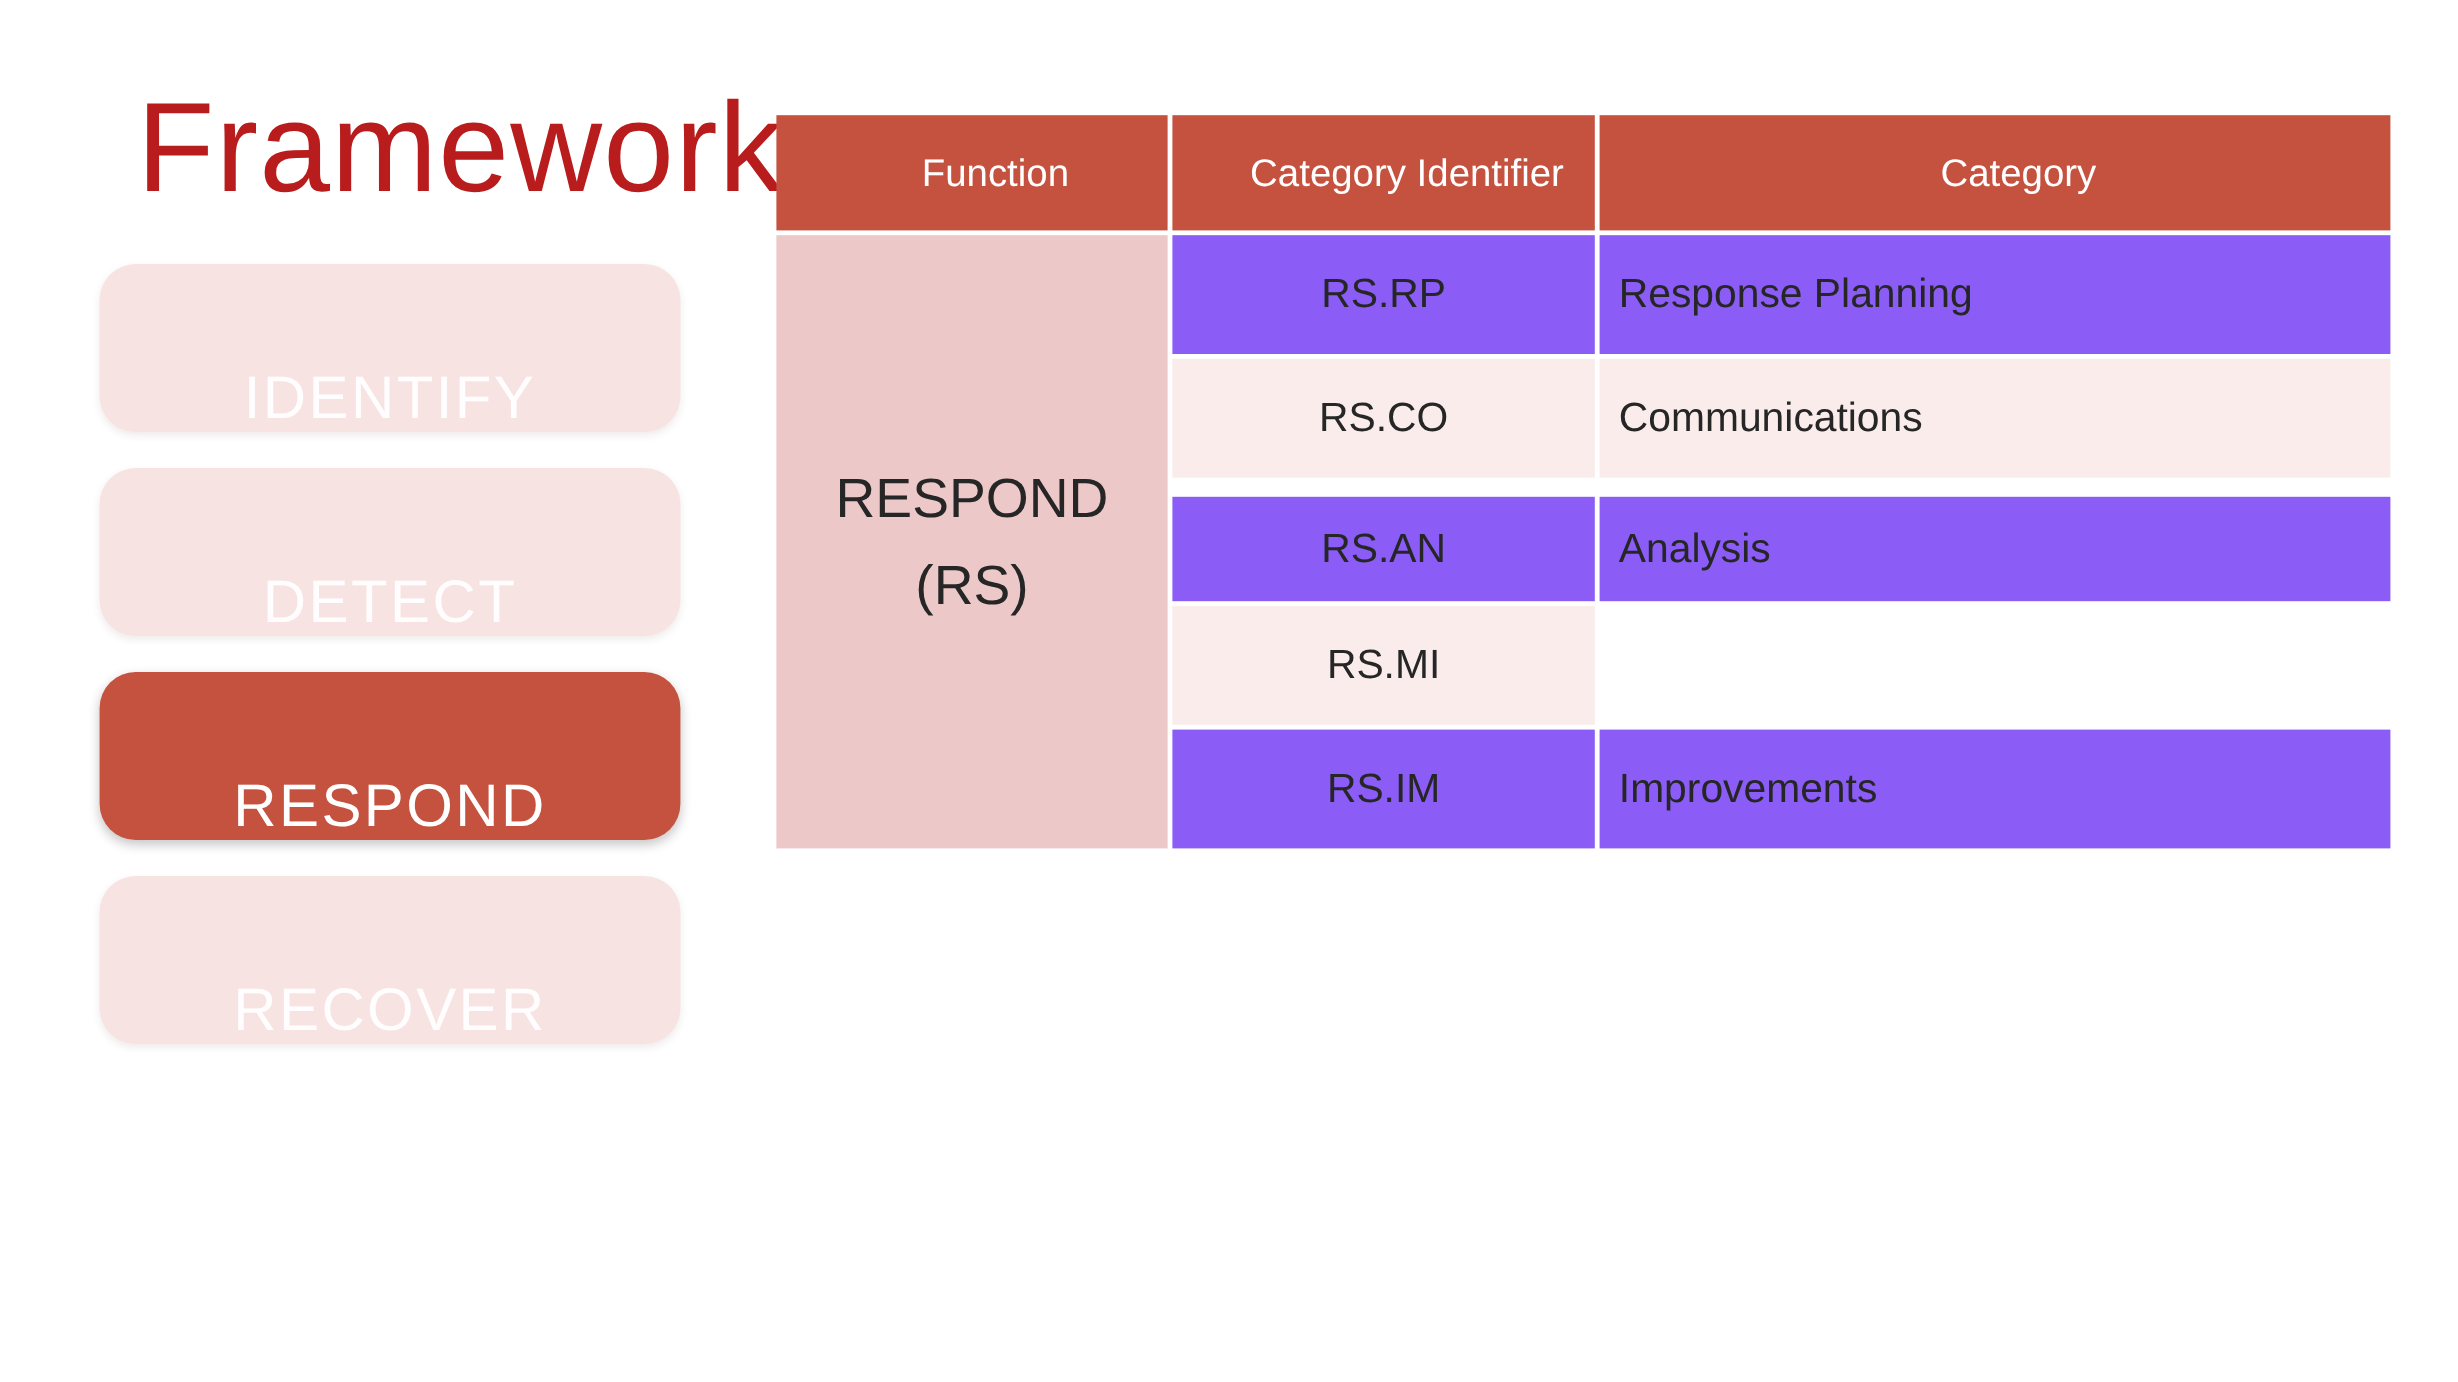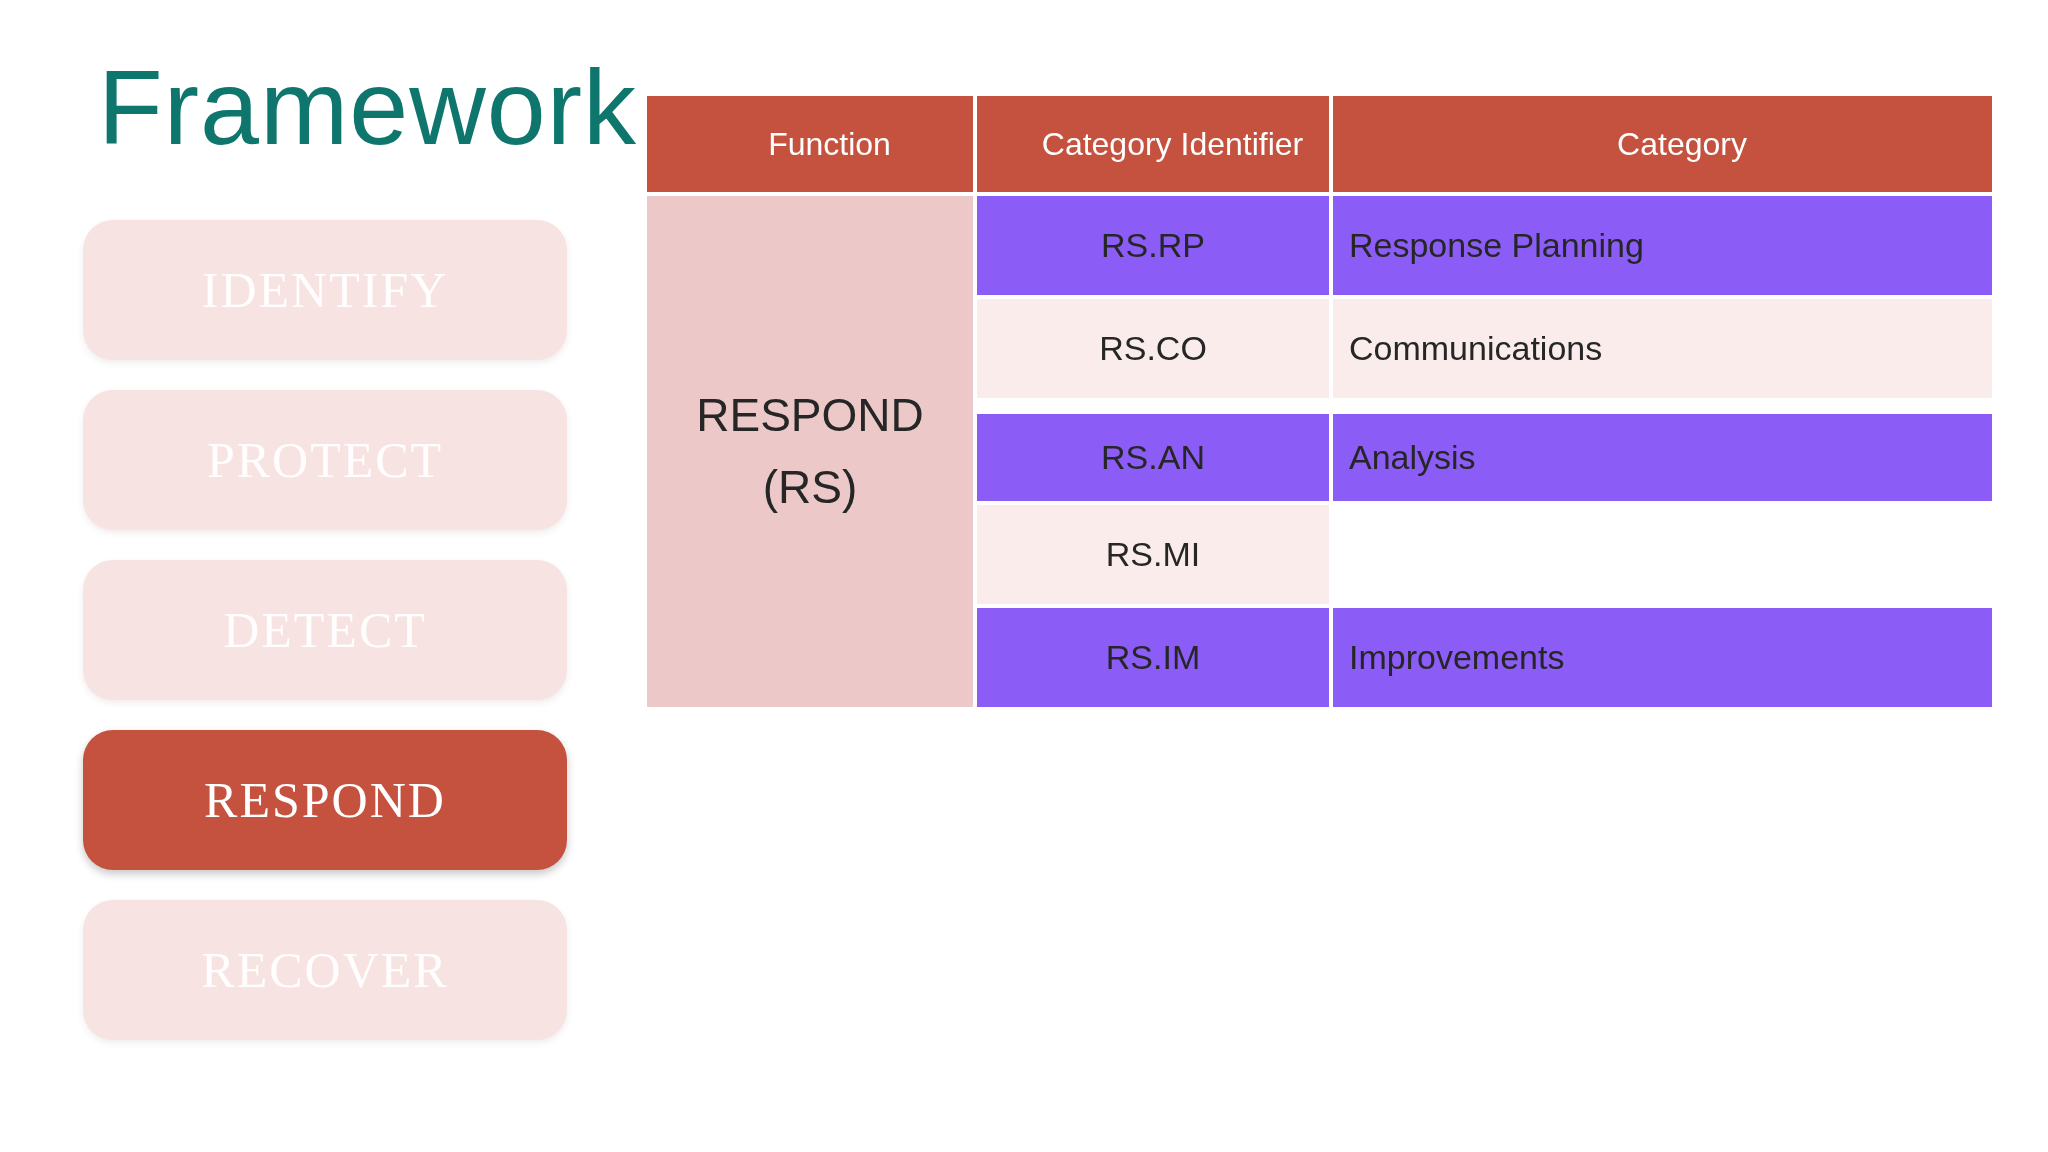--- a/index.html
+++ b/index.html
@@ -8,48 +8,47 @@
     width: 2048px; height: 1152px;
     background: #ffffff;
     overflow: hidden;
     font-family: "Liberation Sans", "DejaVu Sans", sans-serif;
   }
 
   
   .title {
     position: absolute;
     left: 98px; top: 52px;
-    margin: 0;
+    margin: 16px;
     font-size: 106px;
     font-weight: 300;
     letter-spacing: 1px;
-    color: #0f766e;
+    color: #b91c1c;
     line-height: 1.05;
   }
 
   
   .btn-col {
     position: absolute;
     left: 83px; top: 220px;
     width: 484px;
     display: flex;
     flex-direction: column;
     gap: 30px;
   }
   .fbtn {
     height: 140px;
     border-radius: 30px;
     display: flex;
-    align-items: center;
+    align-items: flex-end;
     justify-content: center;
     font-size: 50px;
     font-weight: 300;
     letter-spacing: 2px;
     cursor: pointer;
-    font-family: Liberation Serif, serif;
   }
   .fbtn.faded {
     background: #f7e4e2;
     color: rgba(255,255,255,0.92);
     box-shadow: 0 3px 6px rgba(120,70,70,0.10);
   }
   .fbtn.active {
     background: #c5523f;
     color: #ffffff;
     box-shadow: 0 4px 9px rgba(0,0,0,0.22);
@@ -120,23 +119,20 @@
 
 <div class="slide">
 
   <h1 class="title">Framework</h1>
 
   <div class="btn-col">
     <div class="fbtn faded">
       <span>IDENTIFY</span>
     </div>
     <div class="fbtn faded">
-      <span>PROTECT</span>
-    </div>
-    <div class="fbtn faded">
       <span>DETECT</span>
     </div>
     <div class="fbtn active">
       <span>RESPOND</span>
     </div>
     <div class="fbtn faded">
       <span>RECOVER</span>
     </div>
   </div>
 

